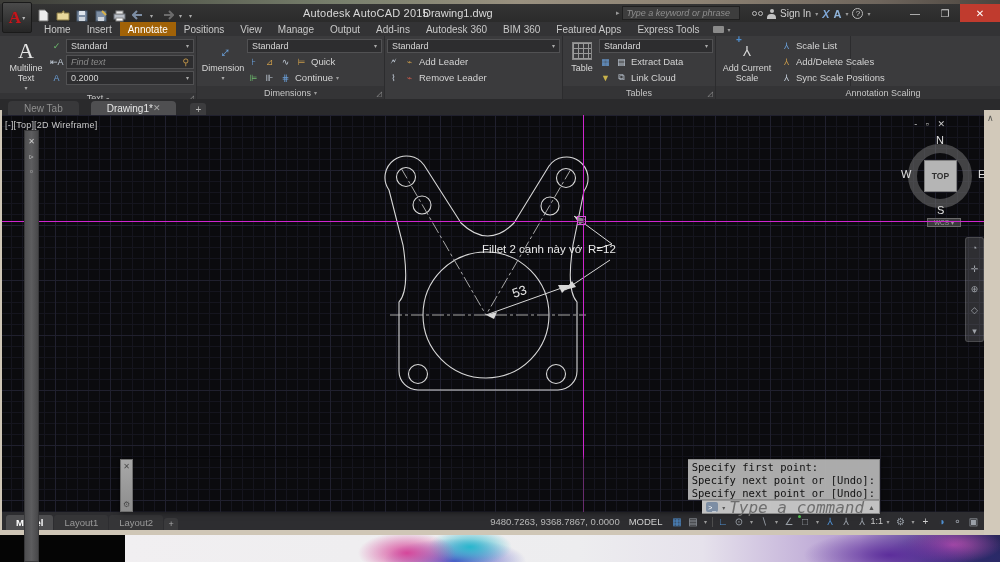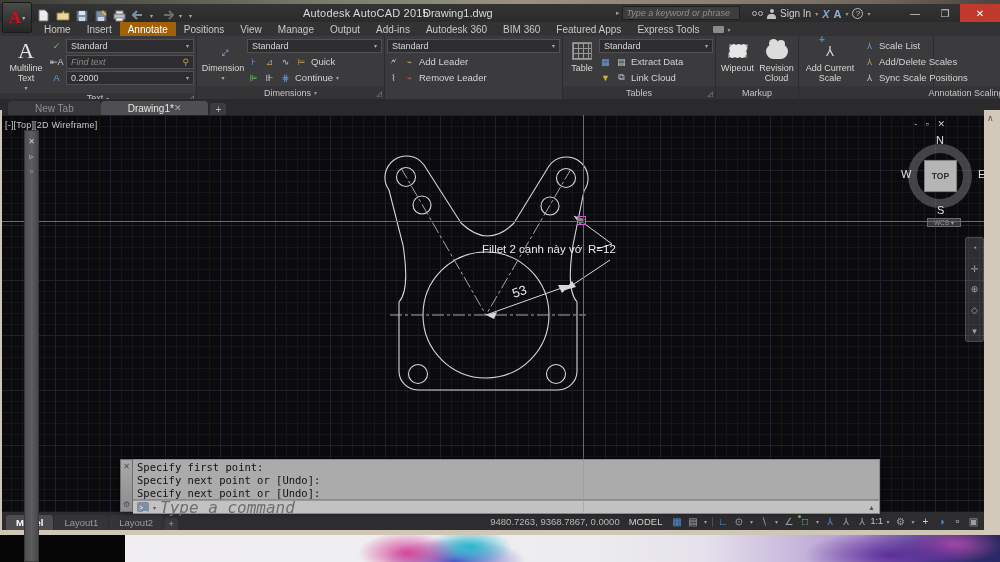--- a/index.html
+++ b/index.html
@@ -81,21 +81,21 @@
   .mk-big { width:40px; }
   .dim-icon { color:#6a9fd8; font-size:15px; transform:rotate(-45deg); }
   .ml-icon { position:relative; width:20px; height:16px; }
   .ml-icon:before { content:""; position:absolute; right:2px; top:1px; width:9px; height:9px; border-radius:50%; background:#d8d8d8; }
   .ml-icon:after { content:""; position:absolute; left:0; bottom:1px; width:12px; height:7px; border-bottom:1.5px solid #cfcfcf; border-right:1.5px solid #cfcfcf; transform:skewX(35deg); }
   .addscale-icon { color:#d8d8d8; font-size:14px; position:relative; }
   .addscale-icon .plus { position:absolute; left:-7px; top:-4px; color:#4f8fd0; font-size:10px; font-weight:bold; }
 
   
   .filetabs { position:absolute; left:0; top:99px; width:1000px; height:16px; background:#2a2a2c; display:flex; align-items:flex-end; padding-left:8px; }
-  .ftab { height:14px; display:flex; align-items:center; padding:0 27px; font-size:10px; border-radius:4px 4px 0 0; margin-right:0; }
+  .ftab { height:14px; display:flex; align-items:center; padding:0 16px; font-size:10px; border-radius:4px 4px 0 0; margin-right:12px; }
   .ftab.inactive { background:#38383a; color:#8f8f8f; }
   .ftab.active { background:#4f4f51; color:#e8e8e8; gap:0; }
   .ftab .fx { color:#aaa; font-size:9px; }
   .ftab-plus { width:16px; height:12px; background:#3c3c3e; border-radius:3px 3px 0 0; color:#bbb; font-size:10px;
     display:flex; align-items:center; justify-content:center; margin-left:2px; }
 
   
   .canvas { position:absolute; left:0; top:115px; width:1000px; height:397px; background-color:#0b0b0e;
     background-image:
       linear-gradient(#20202e 1px,transparent 1px),
@@ -127,21 +127,21 @@
   .ch-h { position:absolute; left:2px; top:221px; width:982px; height:1px; background:#cf25cf; z-index:40; }
   .ch-v { position:absolute; left:583px; top:115px; width:1px; height:344px; background:#cf25cf; z-index:40; }
   .ch-v2 { position:absolute; left:583px; top:459px; width:1px; height:53px; background:rgba(230,80,230,.4); z-index:60; }
   .pickbox { position:absolute; left:577px; top:216px; width:9px; height:9px; border:1.5px solid #dc55dc; background:rgba(10,10,12,.4); z-index:41; }
 
   
   .cmdwin { position:absolute; left:120px; top:459px; width:760px; height:53px; z-index:50; display:flex;
     box-shadow:0 0 6px rgba(0,0,0,.6); }
   .cmd-rail { width:13px; background:linear-gradient(#a8a8a8,#8d8d8d); border:1px solid #6f6f6f; display:flex; flex-direction:column;
     align-items:center; justify-content:space-between; padding:2px 0; color:#4a4a4a; font-size:8px; }
-  .cmd-main { flex:1; display:flex; flex-direction:column; }
+  .cmd-main { flex:1; display:flex; flex-direction:column;align-items:flex-end; }
   .cmd-hist { flex:1; background:rgba(178,178,178,.96); border:1px solid #8a8a8a; border-left:none; padding:1px 4px 0; }
   .cmd-hist div { font-family:"DejaVu Sans Mono",monospace; font-size:10.5px; color:#111; line-height:12.8px; white-space:pre; }
   .cmd-input { height:14px; background:rgba(200,200,200,.97); border:1px solid #8a8a8a; border-top:1px solid #979797; border-left:none;
     display:flex; align-items:center; padding:0 4px; gap:4px; }
   .cmd-badge { width:12px; height:10px; background:#7d8ea4; border-radius:2px; color:#fff; font-size:7px; display:flex; align-items:center; justify-content:center; }
   .cmd-badge-caret { color:#555; font-size:6px; }
   .cmd-ph { font-family:"DejaVu Sans Mono",monospace; font-size:16px; color:#6e6e6e; font-style:italic; flex:1; }
   .cmd-scroll { color:#555; font-size:7px; }
 
   
@@ -416,39 +416,20 @@
             <span class="rlabel">Link Cloud</span>
           </div>
         </div>
       </div>
       <div class="panel-title">
         <span>Tables</span>
         <span class="launcher">◿</span>
       </div>
     </div>
 
-    <div class="panel" style="width:83px">
-      <div class="panel-content">
-        <div class="bigbtn mk-big">
-          <span class="glyph">
-              <span class="wipe"></span>
-            </span>
-          <span>Wipeout</span>
-        </div>
-        <div class="bigbtn mk-big">
-          <span class="glyph">
-              <span class="cloud"></span>
-            </span>
-          <span>Revision Cloud</span>
-        </div>
-      </div>
-      <div class="panel-title">
-        <span>Markup</span>
-      </div>
-    </div>
 
     <div class="panel" style="width:135px">
       <div class="panel-content" style="position:relative; width:334px;">
         <div class="bigbtn" style="width:58px">
           <span class="glyph addscale-icon"><span class="plus">+</span>⅄</span>
           <span>Add Current Scale</span>
         </div>
         <div class="rows" style="padding-left:4px">
           <div class="rrow">
             <span class="sicon" style="color:#6a9fd8">⅄</span>

